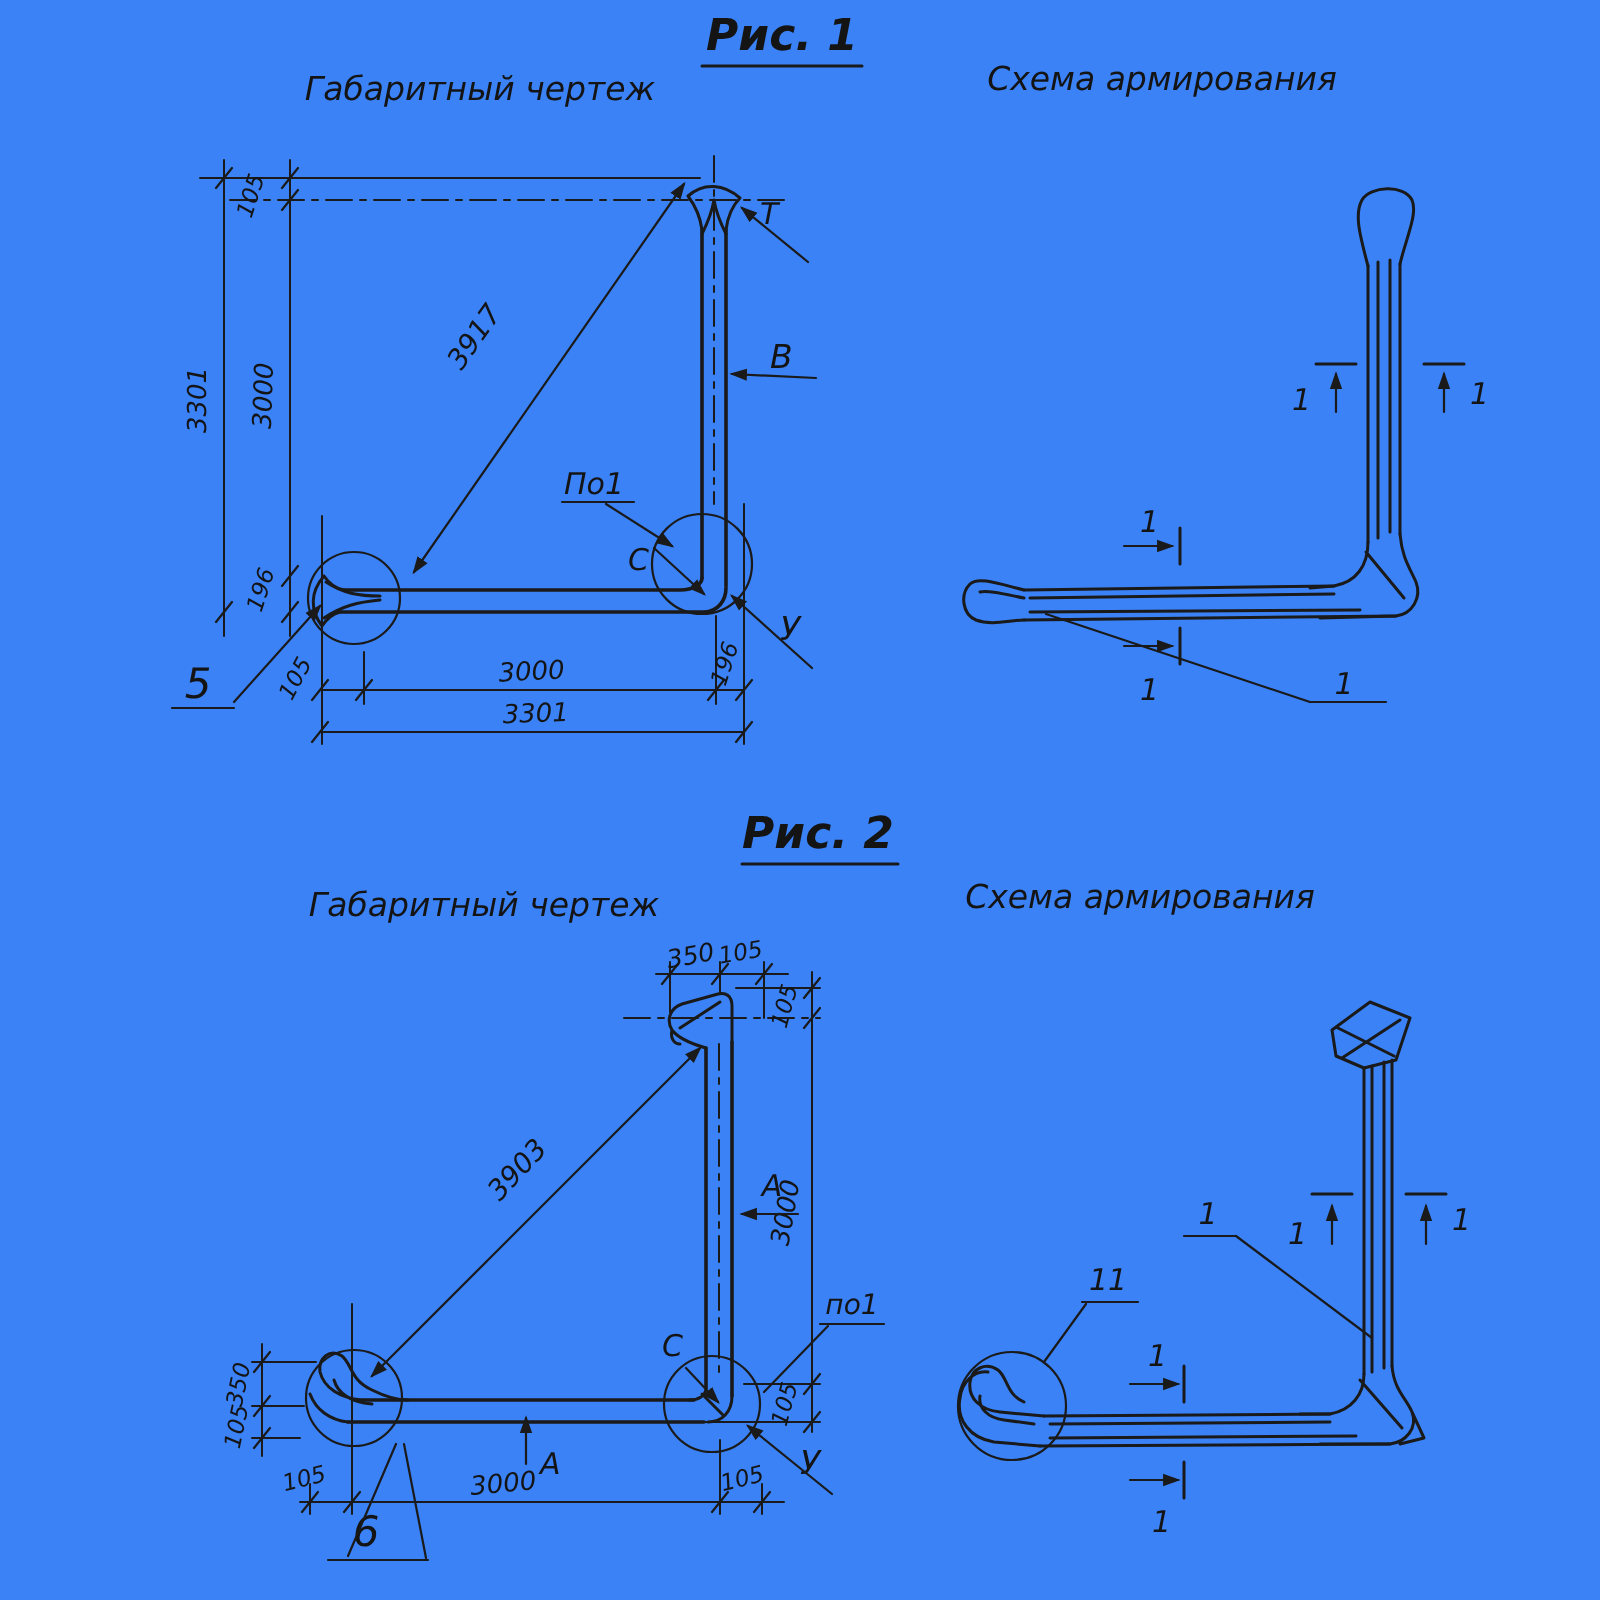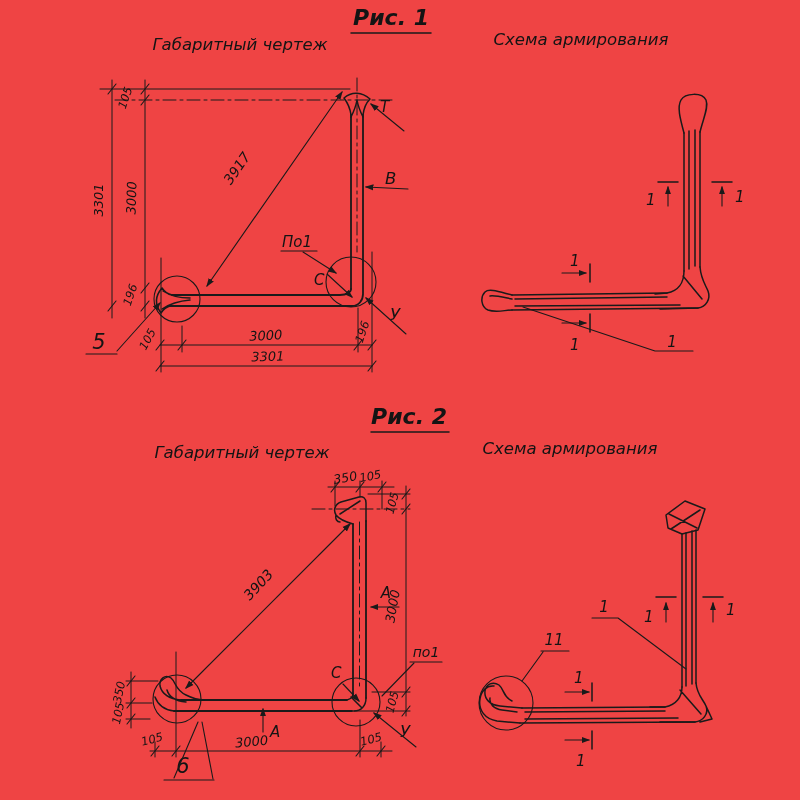--- a/index.html
+++ b/index.html
@@ -1,16 +1,16 @@
 <!DOCTYPE html>
 <html><head>
 <meta charset="utf-8">
 <style>
   html,body{margin:0;padding:0;background:#ffffff;}
-  #page{position:relative;width:800px;height:800px;background:#ef4444;overflow:hidden;}
+  #page{position:relative;width:800px;height:800px;background:#3b82f6;overflow:hidden;}
   svg{display:block;}
   .s{stroke:#1a1a1a;fill:none;stroke-linecap:round;stroke-linejoin:round;}
   .w1{stroke-width:1;}
   .w11{stroke-width:1.1;}
   .w14{stroke-width:1.5;}
   .w17{stroke-width:1.8;}
   .dd{stroke-dasharray:13 4 3 4;}
   text{fill:#141414;font-family:"DejaVu Sans",sans-serif;font-style:italic;}
   .t11{font-size:11.5px;}
   .t12{font-size:12.5px;}

